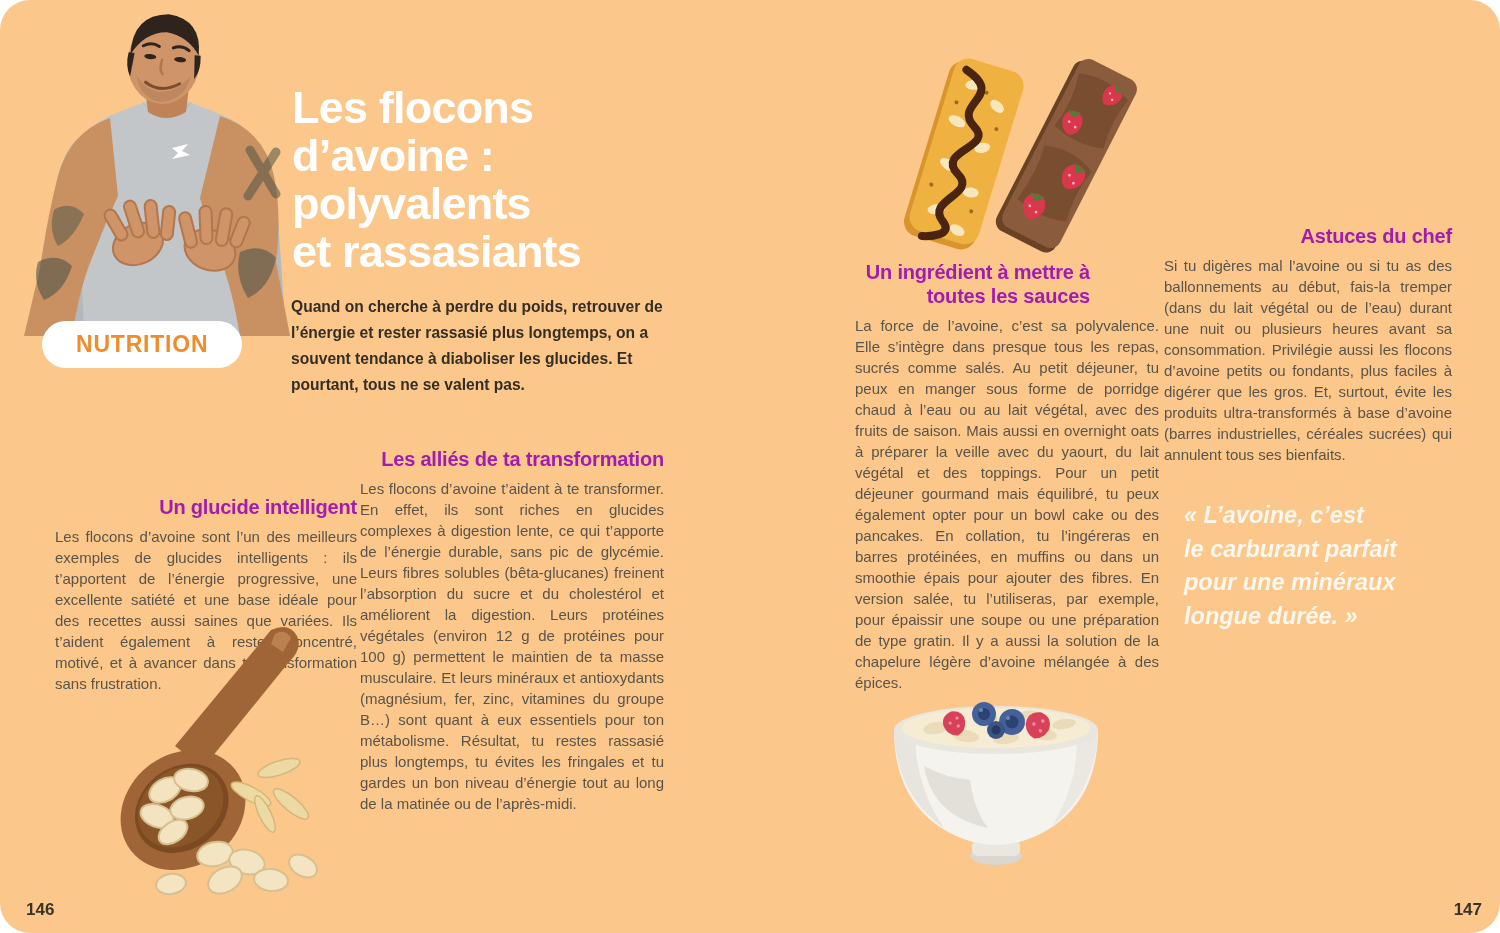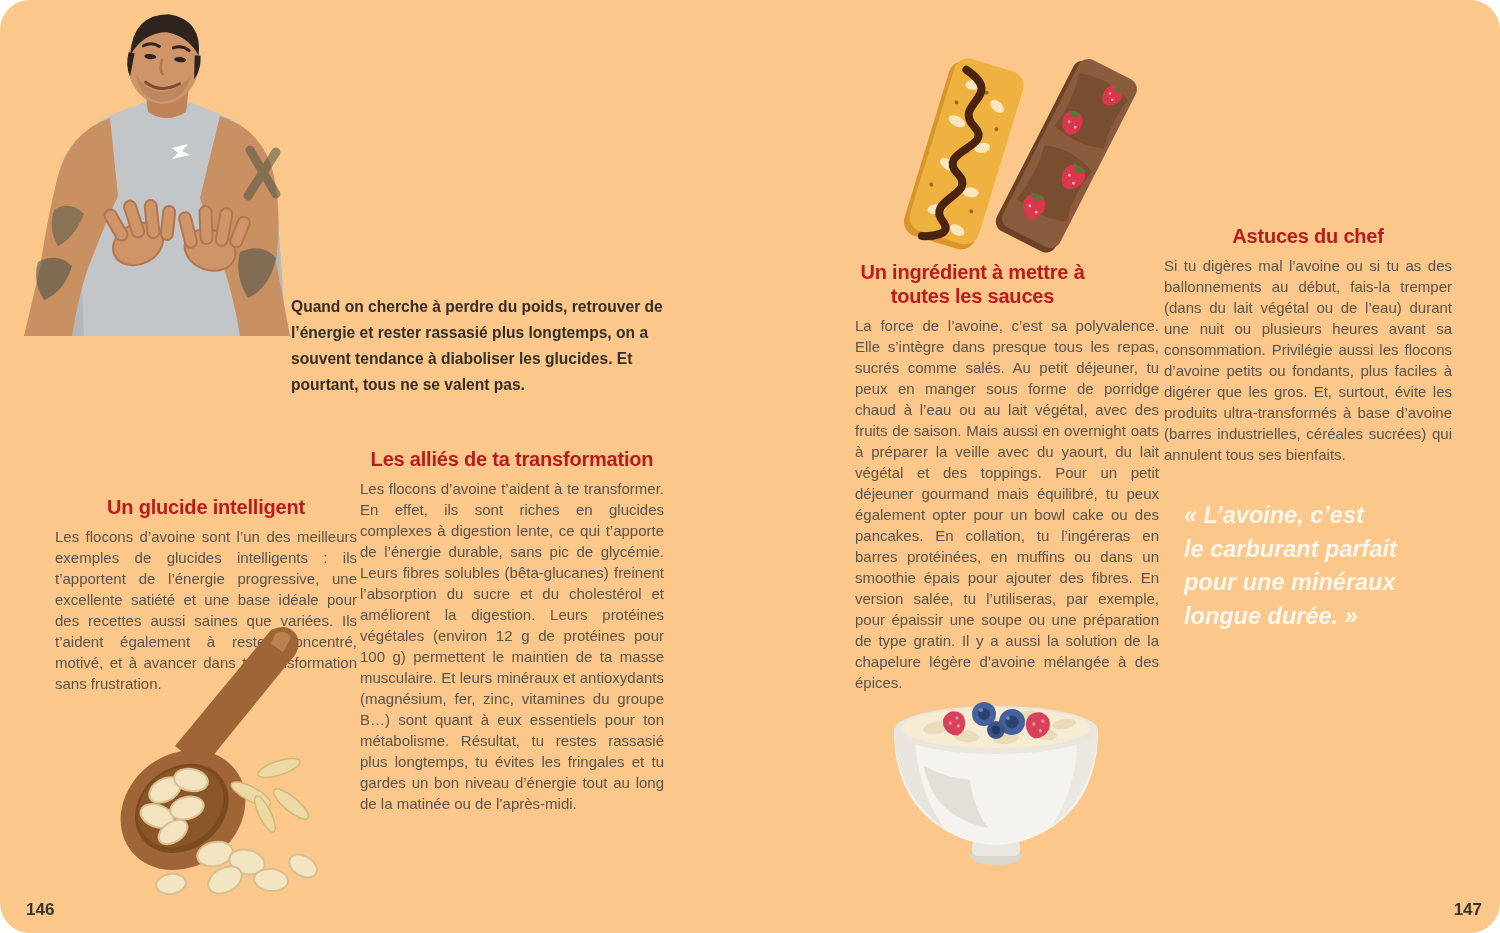--- a/index.html
+++ b/index.html
@@ -8,22 +8,22 @@
           border-radius:30px;overflow:hidden;}
   .abs{position:absolute;}
 
   .title{left:292px;top:84px;color:#ffffff;font-weight:700;font-size:45px;line-height:48px;letter-spacing:-0.8px;}
   .intro{left:291px;top:294px;width:372px;color:#352e26;font-weight:700;font-size:15.6px;line-height:26px;}
 
   .badge{left:42px;top:321px;background:#ffffff;border-radius:26px;padding:10px 34px;}
   .badge span{color:#ee8d2b;font-weight:700;font-size:23px;letter-spacing:0.8px;}
 
   .col{color:#5a544b;font-size:15px;line-height:21px;text-align:justify;}
-  .col h3{margin:0 0 7px 0;color:#b91c1c;font-size:20px;line-height:24px;font-weight:700;
-          text-align:center;letter-spacing:-0.2px;}
+  .col h3{margin:0 0 7px 0;color:#a21caf;font-size:20px;line-height:24px;font-weight:700;
+          text-align:right;letter-spacing:-0.2px;}
   .col1{left:55px;top:447px;width:302px;margin-top:48px;}
   .col2{left:360px;top:447px;width:304px;}
   .col3{left:855px;top:260px;width:304px;}
   .col3 h3{width:235px;}
   .col4{left:1164px;top:224px;width:288px;}
 
   .quote{left:1184px;top:499px;width:262px;color:#fdf7ee;font-size:23.5px;line-height:33.5px;
          font-weight:700;font-style:italic;}
 
   .pagenum{bottom:13px;color:#3b332a;font-size:17px;font-weight:700;}
@@ -80,23 +80,32 @@
       <ellipse cx="136" cy="58" rx="6" ry="2.6" fill="#2e241d"></ellipse>
       <ellipse cx="166" cy="58" rx="6" ry="2.6" fill="#2e241d"></ellipse>
       <path d="M128,48 q8,-5 16,-1" stroke="#2e241d" stroke-width="3" fill="none" stroke-linecap="round"></path>
       <path d="M158,47 q8,-4 16,1" stroke="#2e241d" stroke-width="3" fill="none" stroke-linecap="round"></path>
       <path d="M148,60 q-2,10 2,14" stroke="#b3764d" stroke-width="2.5" fill="none" stroke-linecap="round"></path>
       <path d="M134,84 q16,10 34,-2" stroke="#7d4e2e" stroke-width="3" fill="none" stroke-linecap="round"></path>
       <path d="M124,78 Q150,108 178,74 Q174,100 150,102 Q130,100 124,78 Z" fill="#9c7354" opacity="0.35"></path>
     </g>
   </svg>
 
+  <div class="abs title">
+    <div>Les flocons</div>
+    <div>d’avoine :</div>
+    <div>polyvalents</div>
+    <div>et rassasiants</div>
+  </div>
 
   <div class="abs intro">Quand on cherche à perdre du poids, retrouver de l’énergie et rester rassasié plus longtemps, on a souvent tendance à diaboliser les glucides. Et pourtant, tous ne se valent pas.</div>
 
+  <div class="abs badge">
+    <span>NUTRITION</span>
+  </div>
 
   <div class="abs col col1">
     <h3>Un glucide intelligent</h3>
     <div>Les flocons d’avoine sont l’un des meilleurs exemples de glucides intelligents : ils t’apportent de l’énergie progressive, une excellente satiété et une base idéale pour des recettes aussi saines que variées. Ils t’aident également à rester concentré, motivé, et à avancer dans ta transformation sans frustration.</div>
   </div>
 
   <div class="abs col col2">
     <h3>Les alliés de ta transformation</h3>
     <div>Les flocons d’avoine t’aident à te transformer. En effet, ils sont riches en glucides complexes à digestion lente, ce qui t’apporte de l’énergie durable, sans pic de glycémie. Leurs fibres solubles (bêta-glucanes) freinent l’absorption du sucre et du cholestérol et améliorent la digestion. Leurs protéines végétales (environ 12 g de protéines pour 100 g) permettent le maintien de ta masse musculaire. Et leurs minéraux et antioxydants (magnésium, fer, zinc, vitamines du groupe B…) sont quant à eux essentiels pour ton métabolisme. Résultat, tu restes rassasié plus longtemps, tu évites les fringales et tu gardes un bon niveau d’énergie tout au long de la matinée ou de l’après-midi.</div>
   </div>

